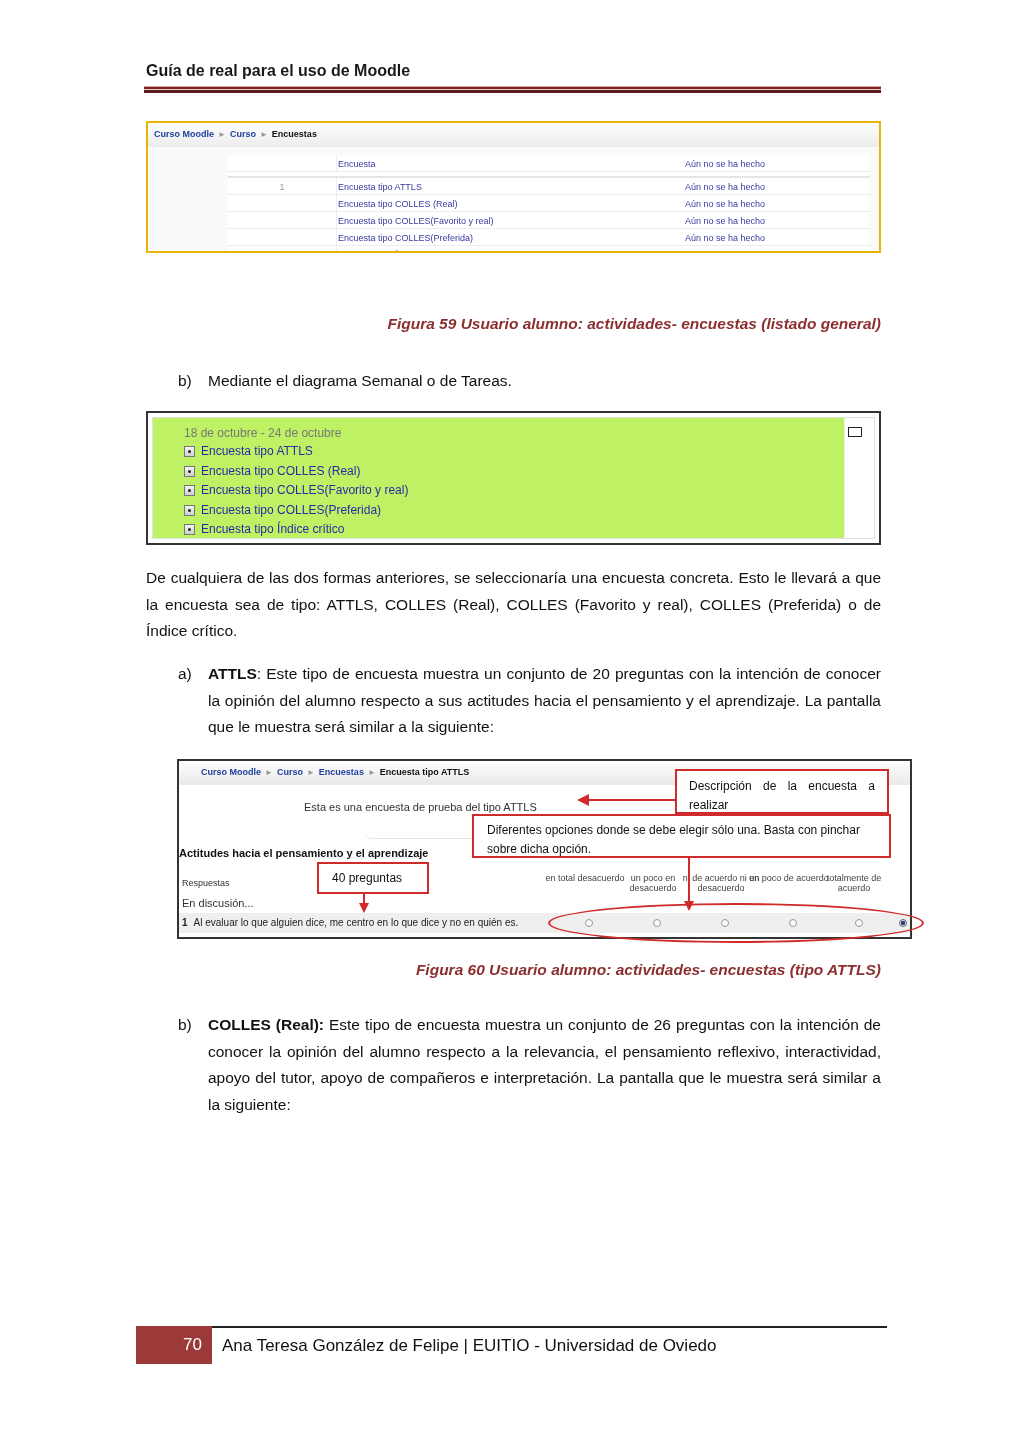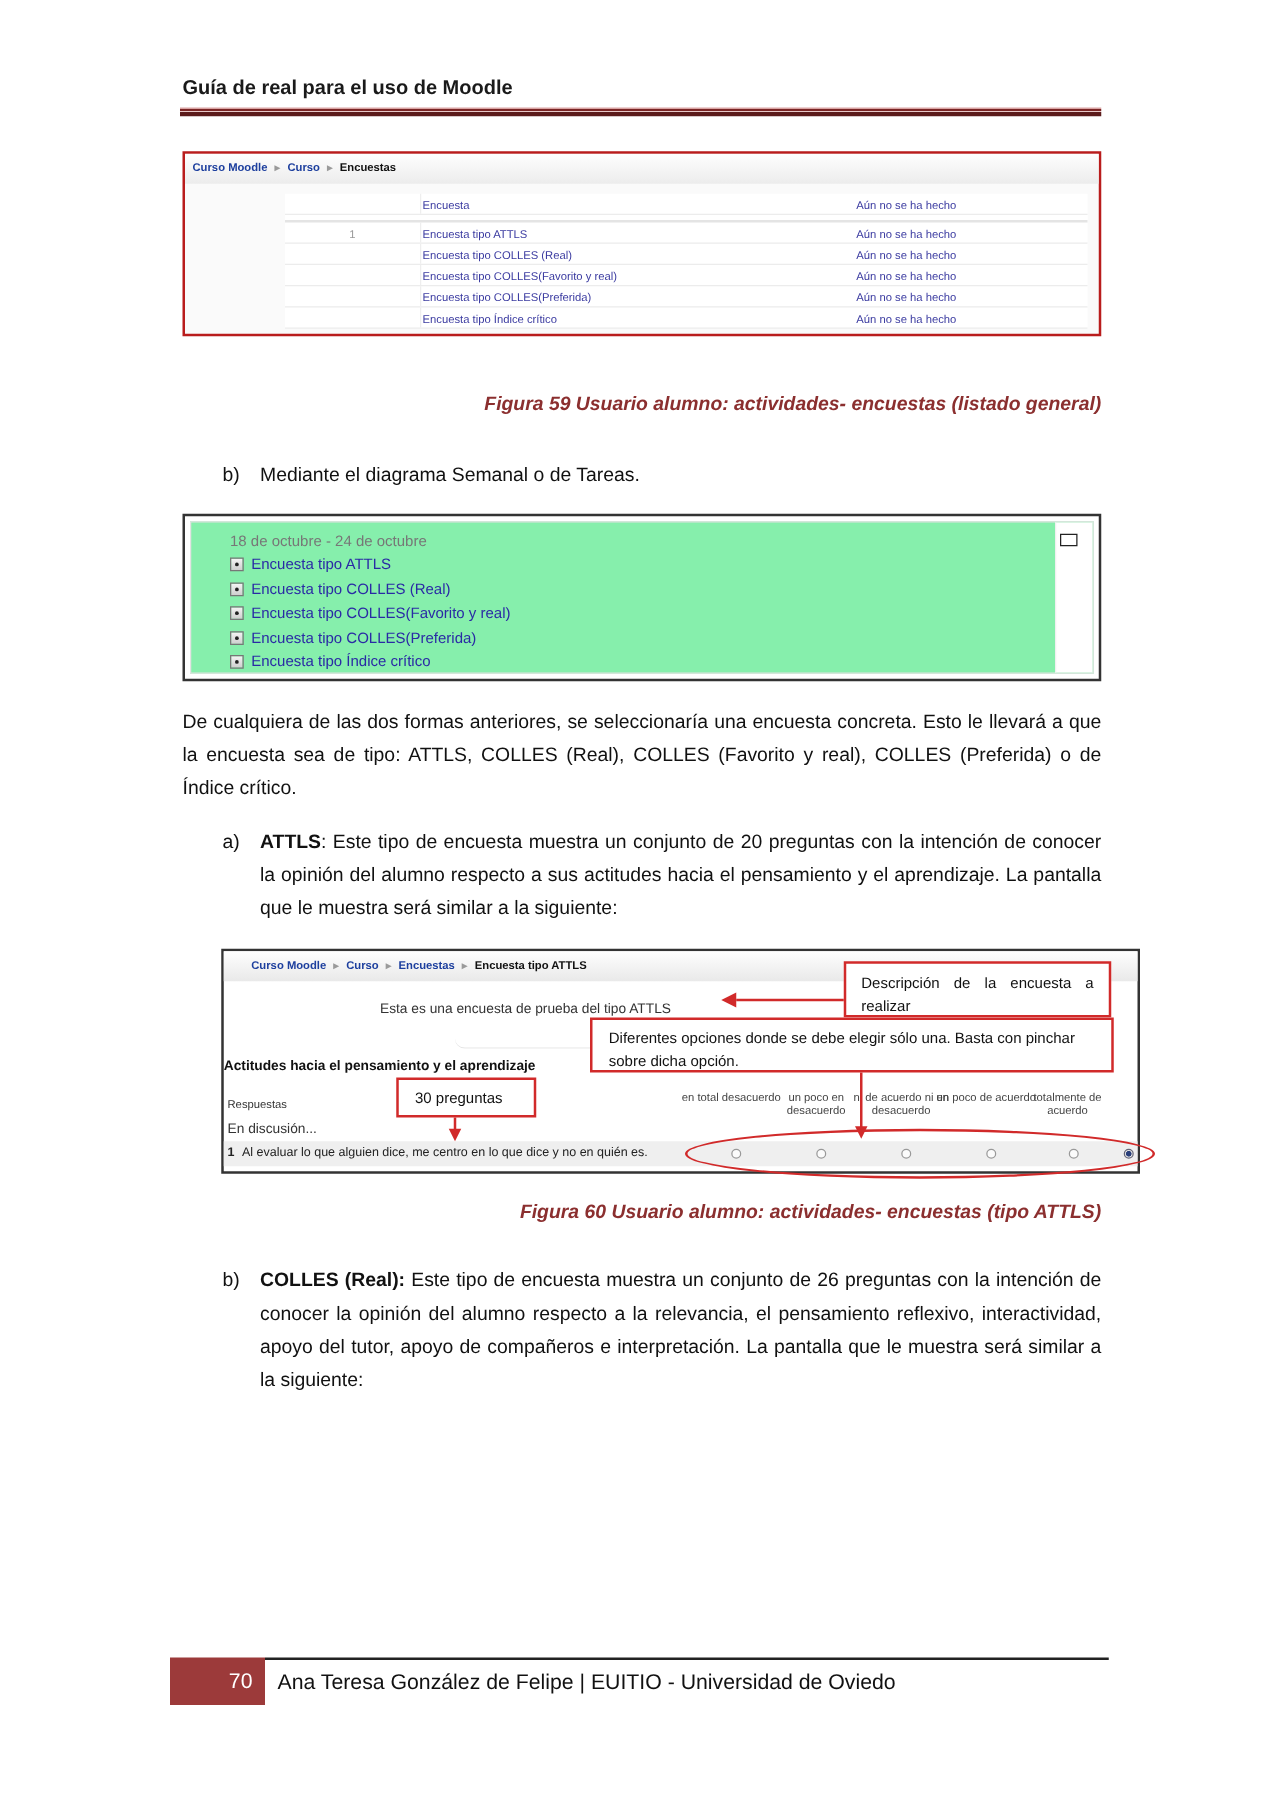--- a/index.html
+++ b/index.html
@@ -6,21 +6,21 @@
   html, body { width: 1024px; height: 1448px; background: #ffffff; }
   body { position: relative; font-family: "Liberation Sans", sans-serif; color: #111; overflow: hidden; }
   .abs { position: absolute; }
 
   
   .doc-header { left: 146px; top: 62px; font-size: 16px; font-weight: bold; color: #1a1a1a; }
   .header-rule { left: 144px; top: 86px; width: 737px; height: 7px;
     background: linear-gradient(#d9a3a3 0, #d9a3a3 1px, #7a2424 1px, #7a2424 3px, #e8c7c7 3px, #e8c7c7 4px, #5c1b1b 4px, #5c1b1b 7px); }
 
   
-  .fig59 { left: 146px; top: 121px; width: 735px; height: 148px; border: 2px solid #b91c1c; background: #fafafa; overflow: hidden; }
+  .fig59 { left: 146px; top: 121px; width: 735px; height: 132px; border: 2px solid #eab308; background: #fafafa; overflow: hidden; }
   .fig59 .crumbbar { position:absolute; left:0; top:0; width:100%; height:24px; background: linear-gradient(#fefefe, #ececec); }
   .crumb { font-size: 9px; font-weight: bold; }
   .crumb .lnk { color: #1d3f9e; }
   .crumb .sep { color: #9a9a9a; margin: 0 4px; font-size: 8px; }
   .crumb .cur { color: #111; }
   .fig59 .crumb { position:absolute; left:6px; top:6px; }
   .tbl { position:absolute; left:80px; top:32px; width:642px; background:#fff; }
   .tbl .hdr { height: 22px; background: linear-gradient(#fafafa, #ececec); font-size: 10px; font-weight: bold; position: relative; }
   .tbl .row { height: 17px; border-bottom: 1px solid #ececec; font-size: 9px; position: relative; color: #3a3aa0; }
   .tbl .gap { height: 6px; border-bottom: 2px solid #e4e4e4; background:#fff; }
@@ -34,21 +34,21 @@
   .cap59 { left: 146px; width: 735px; top: 315px; }
   .cap60 { left: 146px; width: 735px; top: 961px; }
 
   .body { font-size: 15.5px; line-height: 26.5px; color: #111; text-align: justify; }
   .list-b1 { left: 178px; top: 368px; }
   .list-b1 .lbl { position:absolute; left:0; }
   .list-b1 .txt { position:absolute; left:30px; white-space: nowrap; }
 
   
   .figwk { left: 146px; top: 411px; width: 735px; height: 134px; border: 2px solid #333; background: #fff; }
-  .figwk .inner { position:absolute; left:4px; top:4px; right:4px; bottom:4px; border:1px solid #e2e2e2; background:#86efac; }
+  .figwk .inner { position:absolute; left:4px; top:4px; right:4px; bottom:4px; border:1px solid #e2e2e2; background:#bef264; }
   .figwk .rightcol { position:absolute; right:0; top:0; width:30px; bottom:0; background:#fff; border-left:1px solid #f0f0f0; }
   .wk-date { position:absolute; left:31px; top:8px; font-size: 12px; color: #777; }
   .wk-item { position:absolute; left:31px; font-size: 12px; color: #2a2aa5; height: 16px; display:flex; align-items:center; }
   .wk-icon { width: 11px; height: 11px; border: 1px solid #777; background: linear-gradient(#f4f4f4, #cfcfcf); margin-right: 6px; position: relative; }
   .wk-icon::after { content:""; position:absolute; left:3px; top:3px; width:3px; height:3px; background:#222; border-radius:50%; }
   .wk-box { position:absolute; right:12px; top:9px; width:14px; height:10px; border:1.5px solid #222; background:#fff; }
 
   .para1 { left: 146px; top: 565px; width: 735px; }
   .para-a { left: 178px; top: 661px; width: 703px; }
   .para-a .lbl, .para-b .lbl { position:absolute; left:0; top:0; }
@@ -221,21 +221,21 @@
   <div class="arrow-line" style="left:410px; top:38px; width:86px; height:2px;"></div>
   <div class="arrow-head-left" style="left:398px; top:33px;"></div>
 
   <div class="callout co-opts">
     <div>Diferentes opciones donde se debe elegir sólo una. Basta con pinchar</div>
     <div>sobre dicha opción.</div>
   </div>
   <div class="arrow-line" style="left:509px; top:97px; width:2px; height:44px;"></div>
   <div class="arrow-head-down" style="left:505px; top:140px;"></div>
 
-  <div class="callout co-20">30 preguntas</div>
+  <div class="callout co-20">40 preguntas</div>
   <div class="arrow-line" style="left:184px; top:133px; width:2px; height:10px;"></div>
   <div class="arrow-head-down" style="left:180px; top:142px;"></div>
 
   <div class="ellipse"></div>
 </div>
 <div class="abs caption cap60">Figura 60 Usuario alumno: actividades- encuestas (tipo ATTLS)</div>
 
 <div class="abs body para-b">
   <span class="lbl">b)</span>
   <div class="txt"><b>COLLES (Real):</b><span> Este tipo de encuesta muestra un conjunto de 26 preguntas con la intención de conocer la opinión del alumno respecto a la relevancia, el pensamiento reflexivo, interactividad, apoyo del tutor, apoyo de compañeros e interpretación. La pantalla que le muestra será similar a la siguiente:</span></div>

